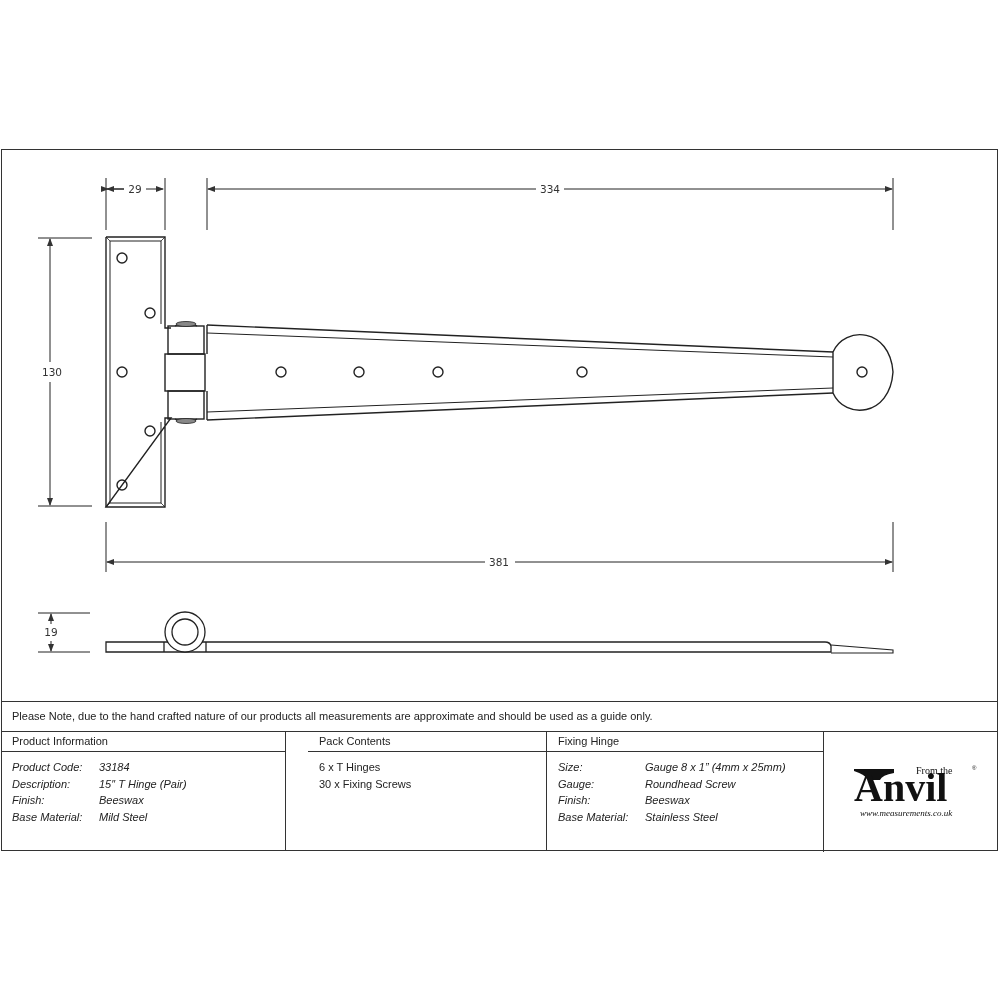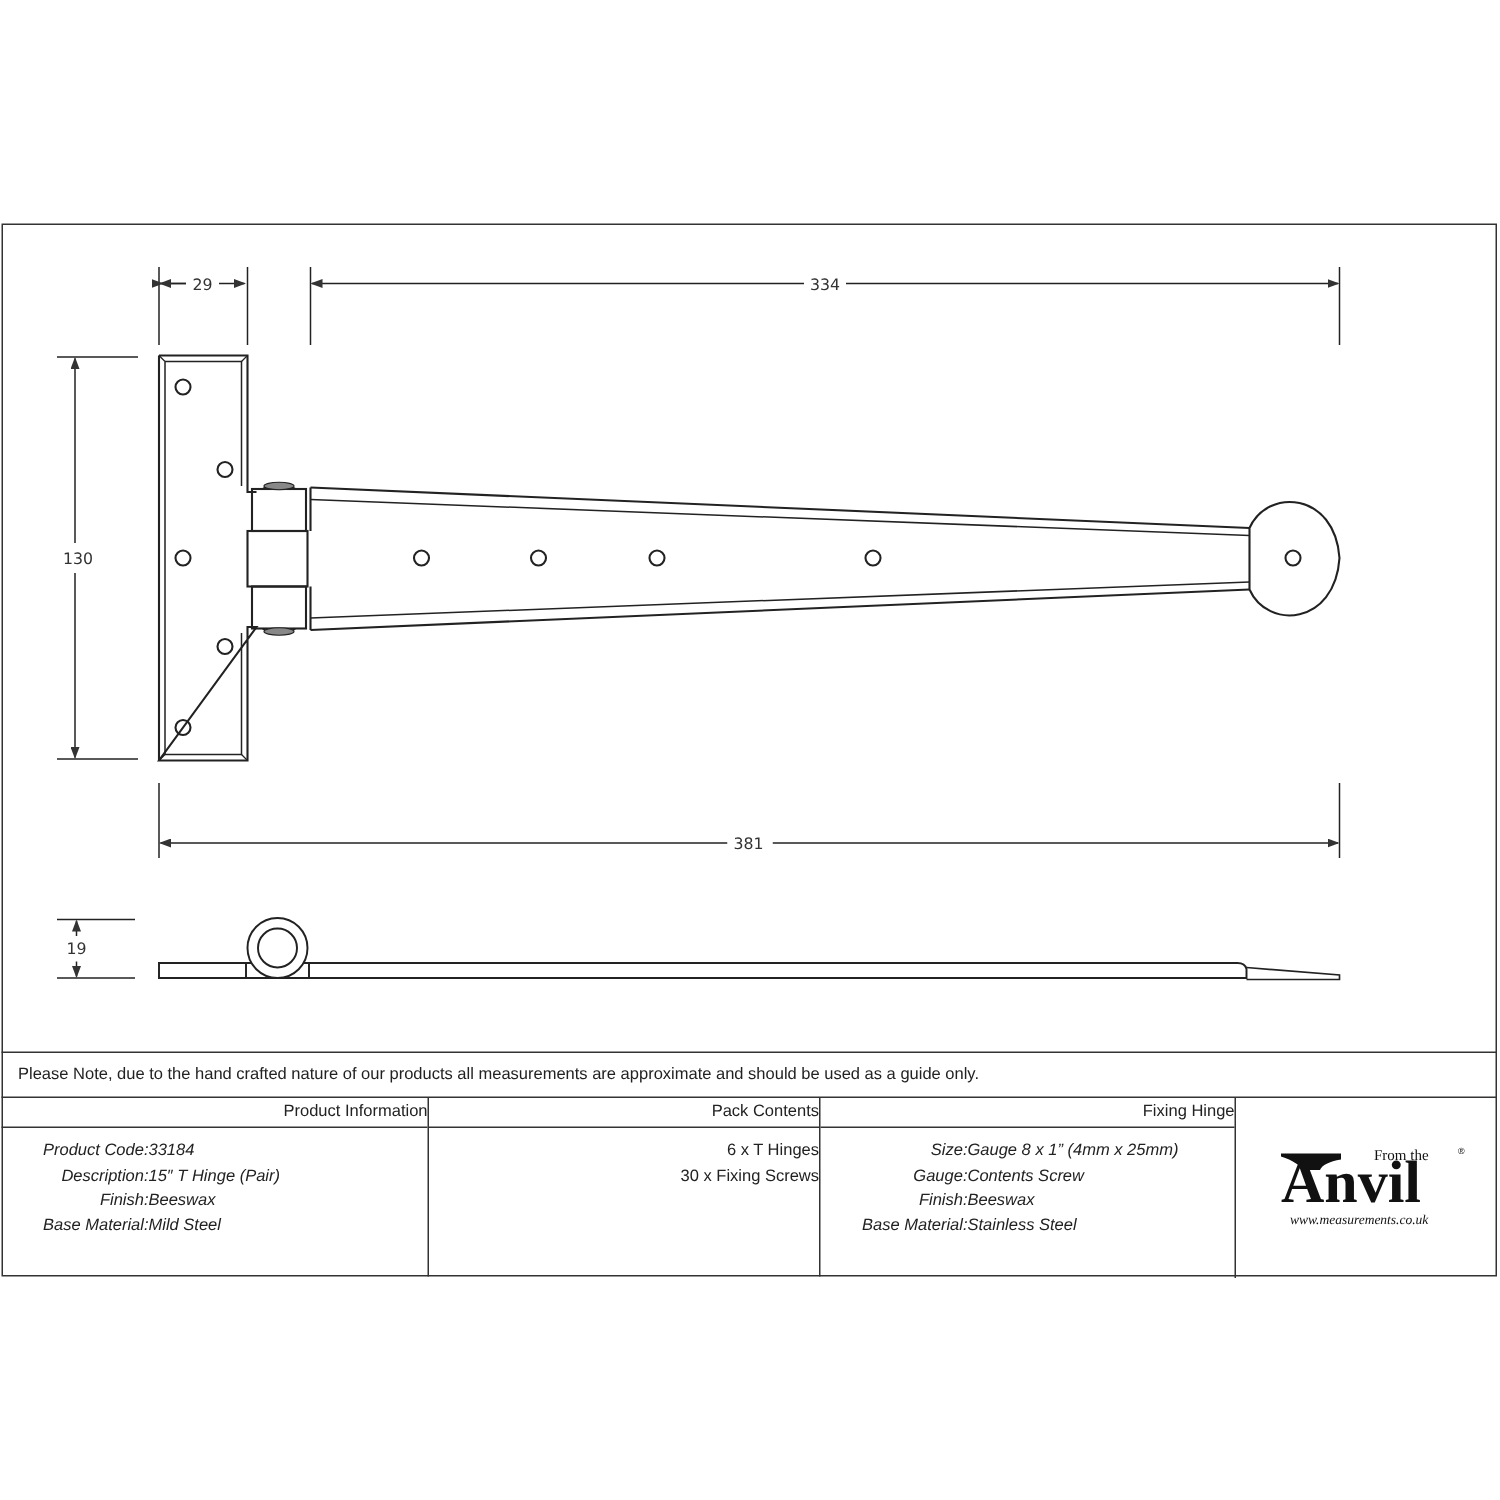--- a/index.html
+++ b/index.html
@@ -6,21 +6,21 @@
   body { width:1000px; height:1000px; position:relative; overflow:hidden;
          font-family:"Liberation Sans", "DejaVu Sans", sans-serif; color:#222; }
   .frame { position:absolute; left:1px; top:149px; width:997px; height:702px;
            border:1.5px solid #333; box-sizing:border-box; }
   svg.drawing { position:absolute; left:0; top:0; }
   .dim-label { font-family:"DejaVu Sans", sans-serif; font-size:10.5px; fill:#333; }
   .note-row { position:absolute; left:1px; top:701px; width:997px; height:47px;
               border-top:1.5px solid #333; box-sizing:border-box;
               font-size:11px; padding:8px 0 0 11px; }
   .info-table { position:absolute; left:1px; top:731px; width:997px; height:120px;
-                border-top:1.5px solid #333; box-sizing:border-box;text-align:right; }
+                border-top:1.5px solid #333; box-sizing:border-box; }
   .col { position:absolute; top:0; height:100%; box-sizing:border-box; }
   .col-head { height:20px; border-bottom:1.5px solid #333; font-size:11px;
               padding:3px 0 0 11px; box-sizing:border-box; }
   .col-body { padding:7px 0 0 11px; font-size:11px; line-height:16.5px; }
   .kv { display:flex;font-style:italic; }
   .kv .k { width:87px; }
   .col.divider-left { border-left:1.5px solid #333; }
   .logo { position:absolute; left:822px; top:0; width:175px; height:120px;
           border-left:1.5px solid #333; box-sizing:border-box; }
   .logo-inner { position:absolute; left:30px; top:30px; width:125px; height:60px; }
@@ -155,38 +155,38 @@
         <span class="k">Finish:</span>
         <span>Beeswax</span>
       </div>
       <div class="kv">
         <span class="k">Base Material:</span>
         <span>Mild Steel</span>
       </div>
     </div>
   </div>
 
-  <div class="col divider-left" style="left:284px; width:261px;">
+  <div class="col divider-left" style="left:284px; width:261px;padding-left:22px;">
     <div class="col-head">Pack Contents</div>
     <div class="col-body">
       <div>6 x T Hinges</div>
       <div>30 x Fixing Screws</div>
     </div>
   </div>
 
   <div class="col divider-left" style="left:545px; width:277px;">
     <div class="col-head">Fixing Hinge</div>
     <div class="col-body">
       <div class="kv">
         <span class="k">Size:</span>
         <span>Gauge 8 x 1” (4mm x 25mm)</span>
       </div>
       <div class="kv">
         <span class="k">Gauge:</span>
-        <span>Contents Screw</span>
+        <span>Roundhead Screw</span>
       </div>
       <div class="kv">
         <span class="k">Finish:</span>
         <span>Beeswax</span>
       </div>
       <div class="kv">
         <span class="k">Base Material:</span>
         <span>Stainless Steel</span>
       </div>
     </div>

